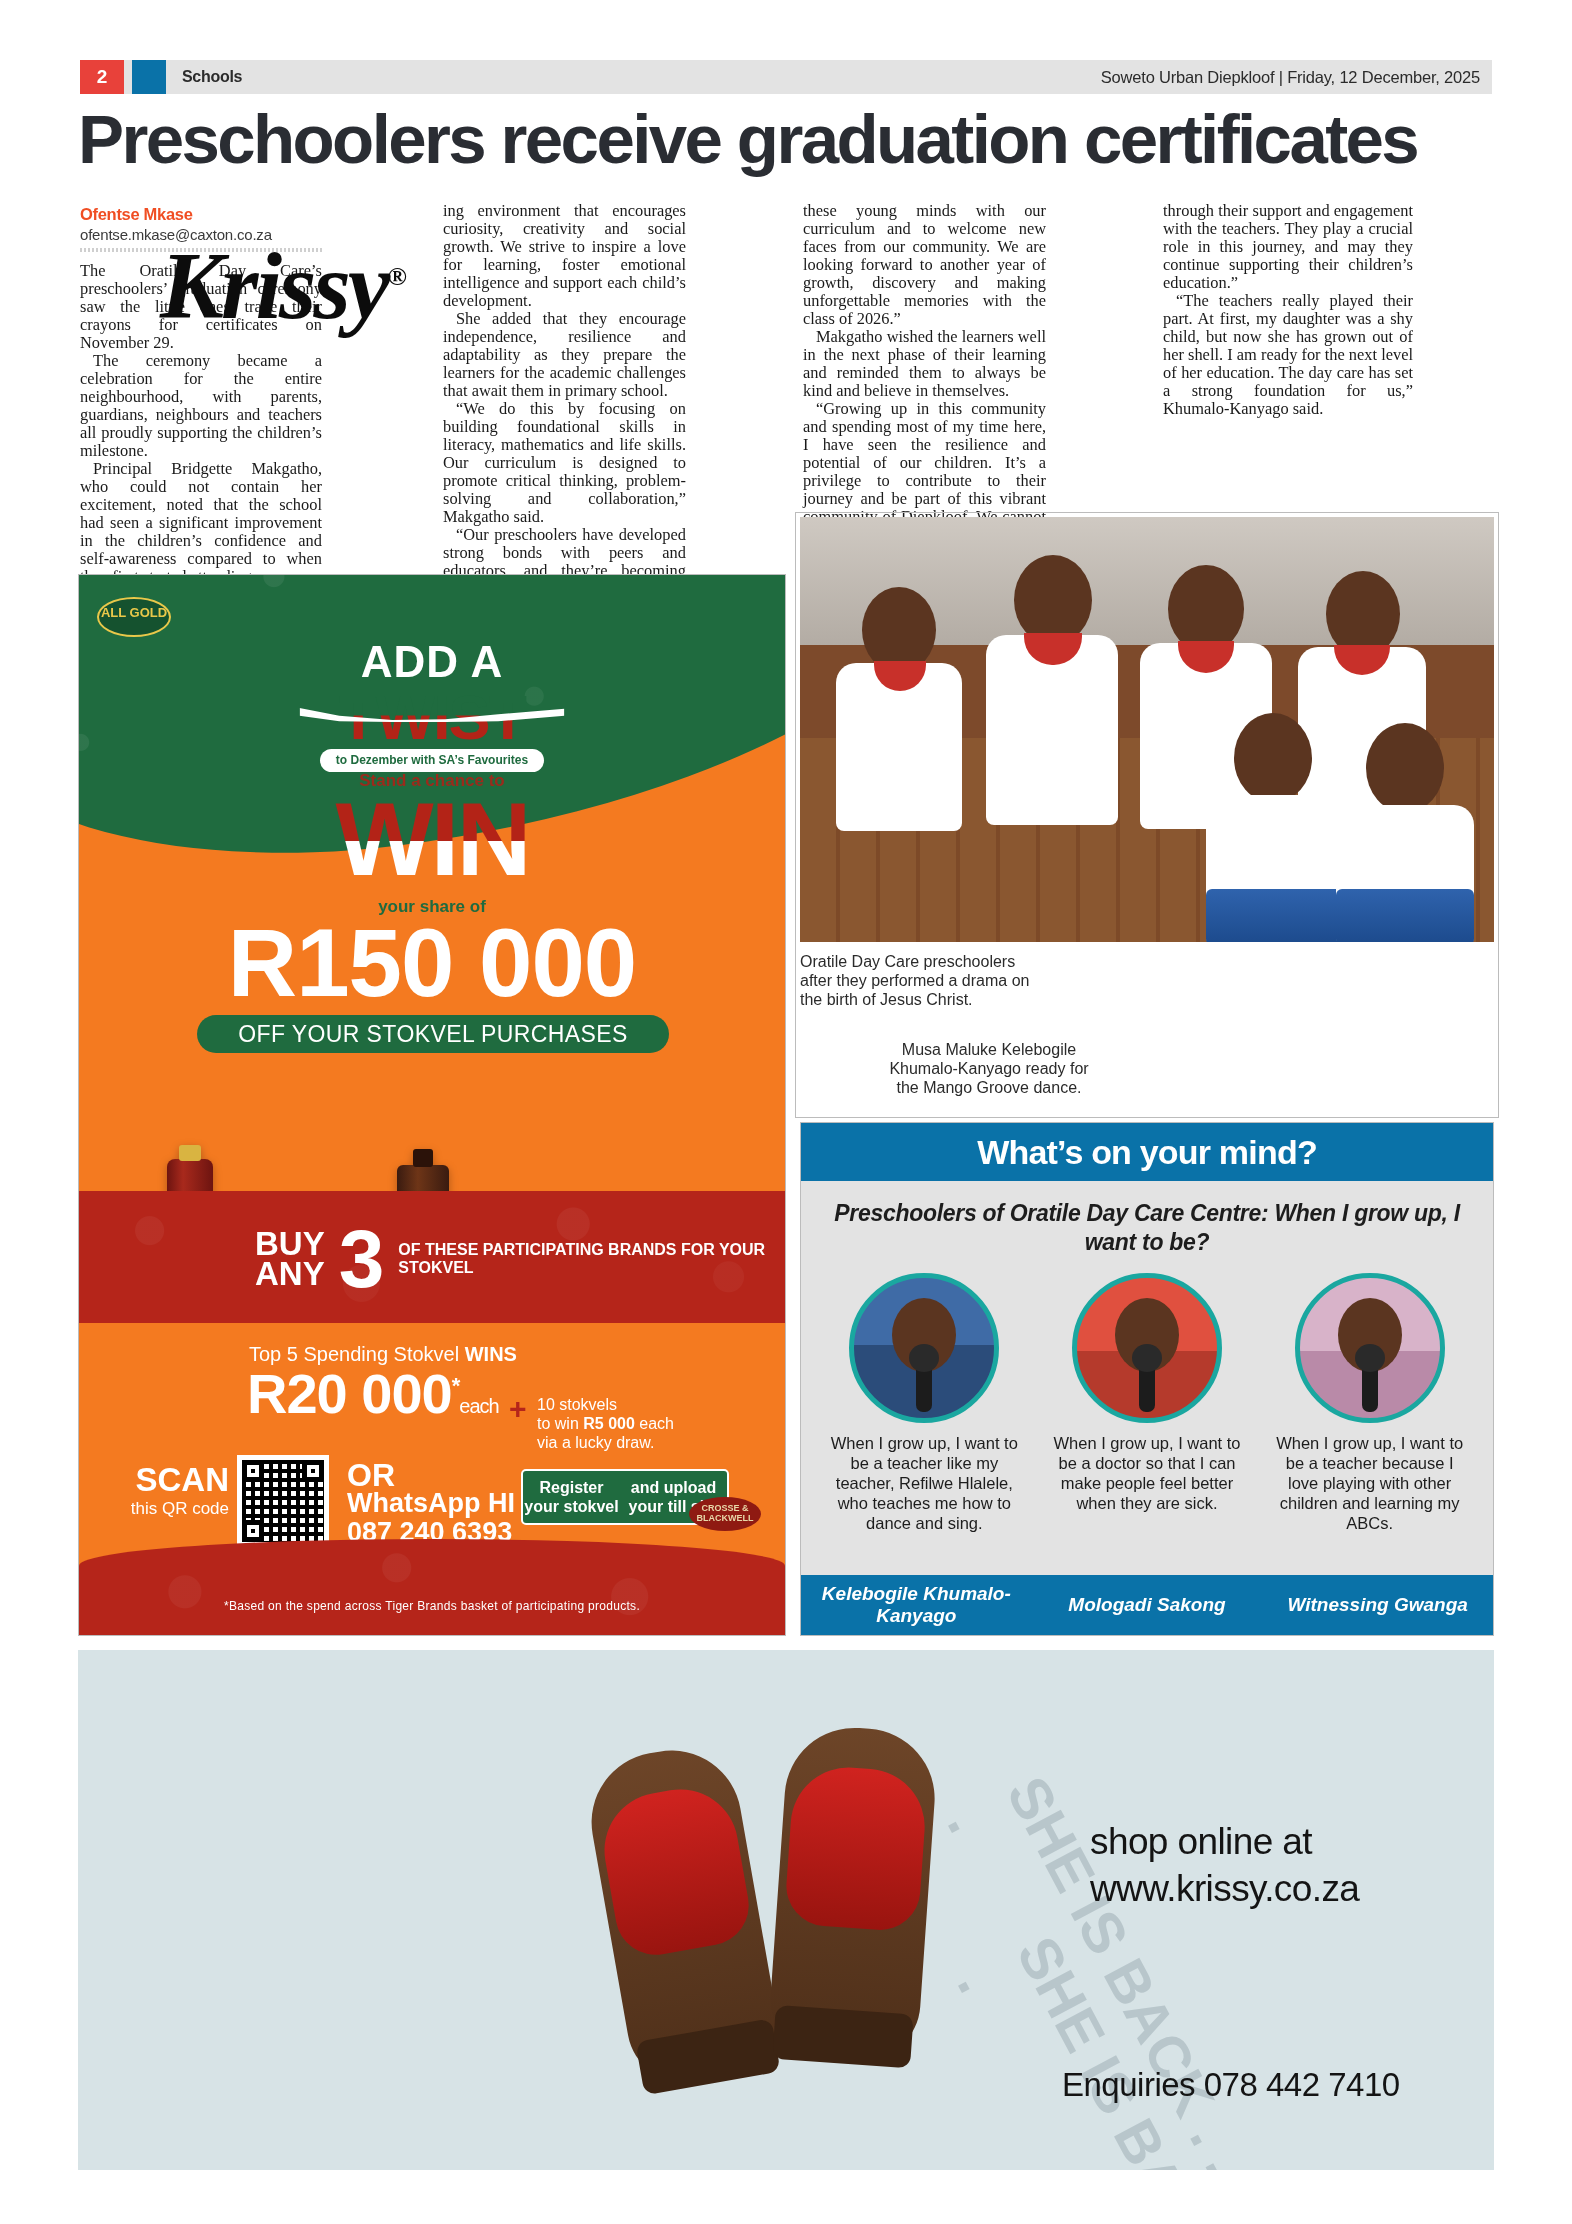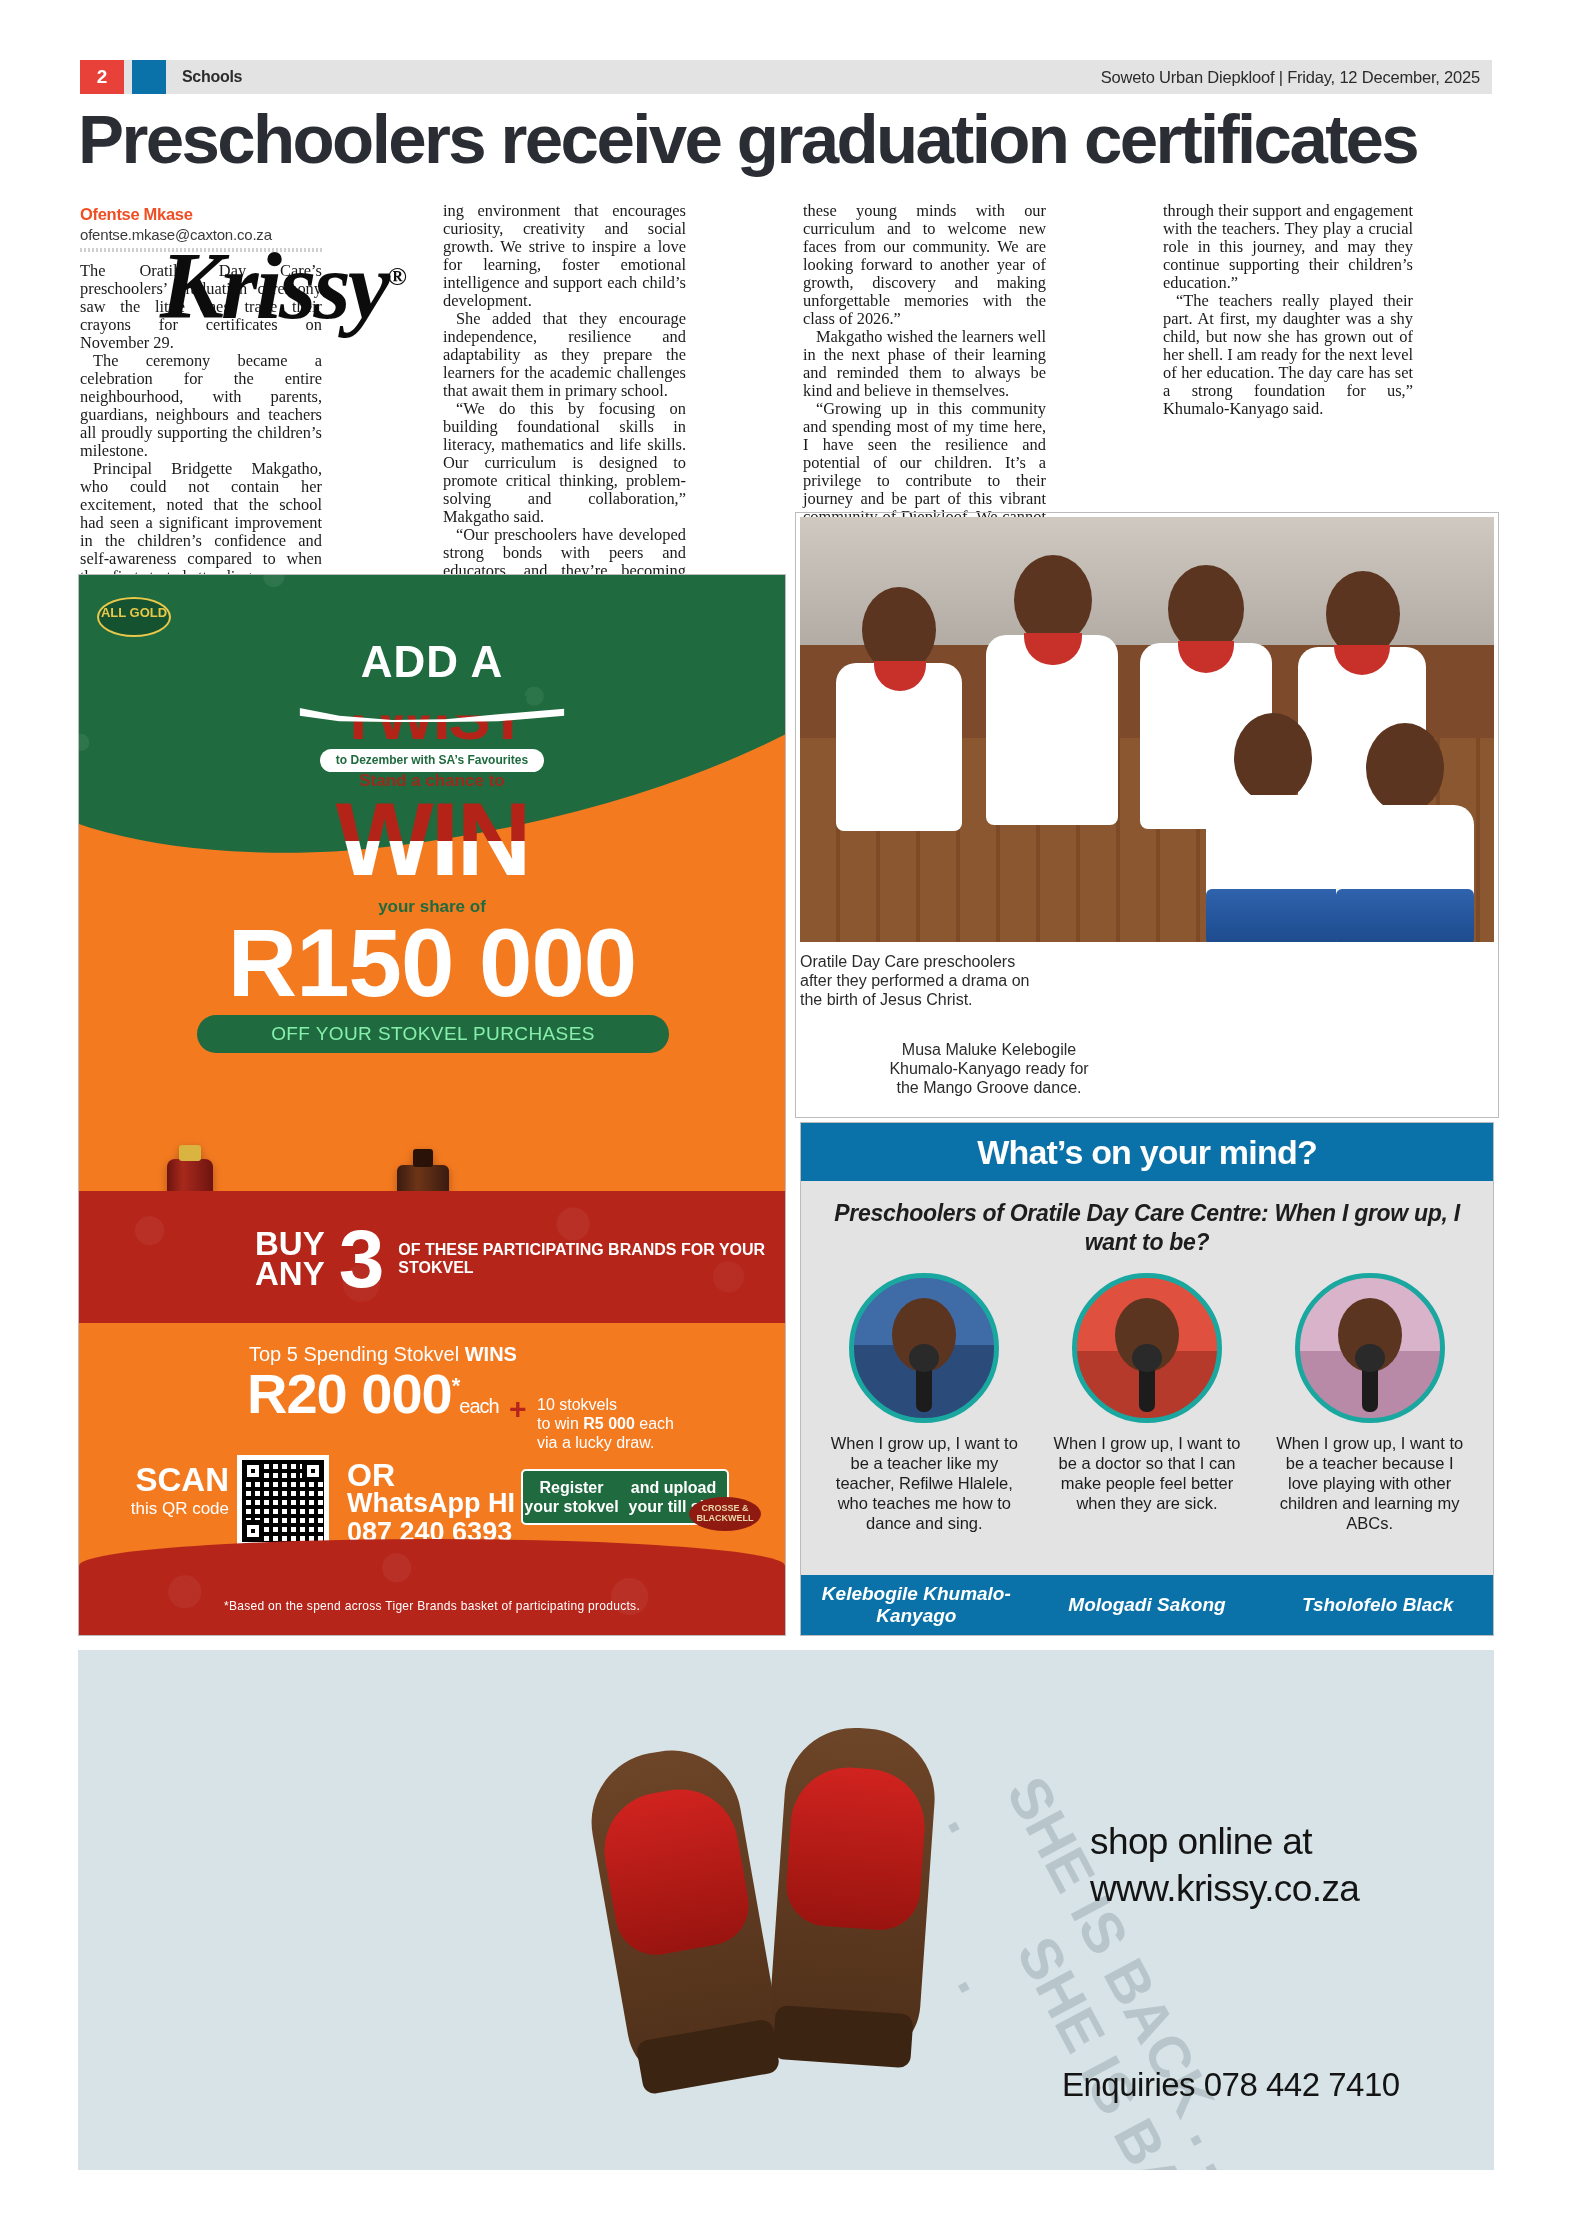--- a/index.html
+++ b/index.html
@@ -156,23 +156,23 @@
     font-family: "Liberation Sans", sans-serif; font-weight: bold;
     font-size: 17px; color: #1f6b3f;
   }
   .tb-amount {
     position: absolute; left: 0; right: 0; top: 338px; text-align: center;
     font-family: "Liberation Sans", sans-serif; font-weight: bold;
     font-size: 96px; line-height: 100px; letter-spacing: -1px; color: #fff;
   }
   .tb-band {
     position: absolute; left: 118px; top: 440px; width: 472px; height: 38px;
-    background: #1f6b3f; border-radius: 22px; color: #86efac;
+    background: #1f6b3f; border-radius: 22px; color: #ffffff;
     display: flex; align-items: center; justify-content: center;
-    font-family: "Liberation Sans", sans-serif; font-size: 19px; letter-spacing: .4px;
+    font-family: "Liberation Sans", sans-serif; font-size: 23px; letter-spacing: .4px;
   }
   .tb-prodstrip {
     position: absolute; left: 0; right: 0; top: 492px; height: 240px;
     display: flex; align-items: flex-end; justify-content: center; gap: 12px;
     padding: 0 34px;
   }
   .prod { position: relative; filter: drop-shadow(0 3px 4px rgba(0,0,0,.28)); }
   .prod .lbl {
     position: absolute; left: 0; right: 0; top: 42%; text-align: center;
     font-family: "Liberation Sans", sans-serif; font-weight: bold;
@@ -667,21 +667,21 @@
         <div class="wom-avatar av-c">
             <span class="av-face"></span>
             <span class="av-mic"></span>
           </div>
         <div class="wom-quote">When I grow up, I want to be a teacher because I love playing with other children and learning my ABCs.</div>
       </div>
     </div>
     <div class="wom-names">
       <div class="wom-name">Kelebogile Khumalo-Kanyago</div>
       <div class="wom-name">Mologadi Sakong</div>
-      <div class="wom-name">Tsholofelo Black</div>
+      <div class="wom-name">Witnessing Gwanga</div>
     </div>
   </div>
 
   <div class="ad-krissy">
     <div class="krissy-back">
       <span class="kb1">SHE IS BACK . . .</span>
       <span class="kb2">SHE IS BACK . . .</span>
     </div>
     <div class="sandals">
       <div class="sandal sandal-l">

